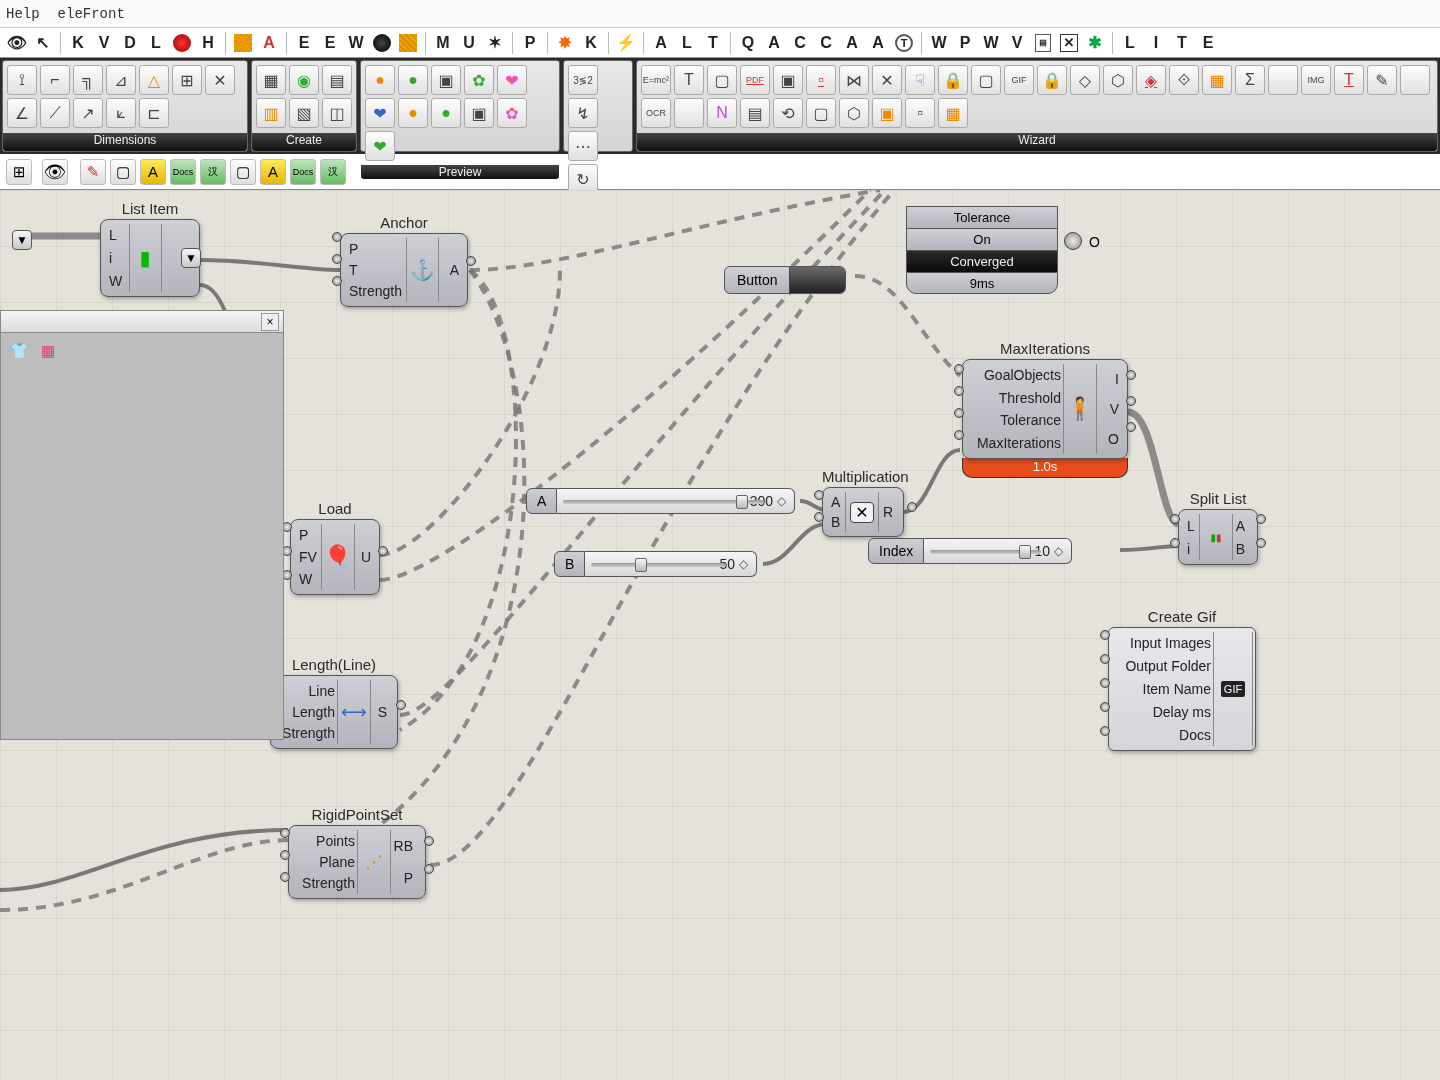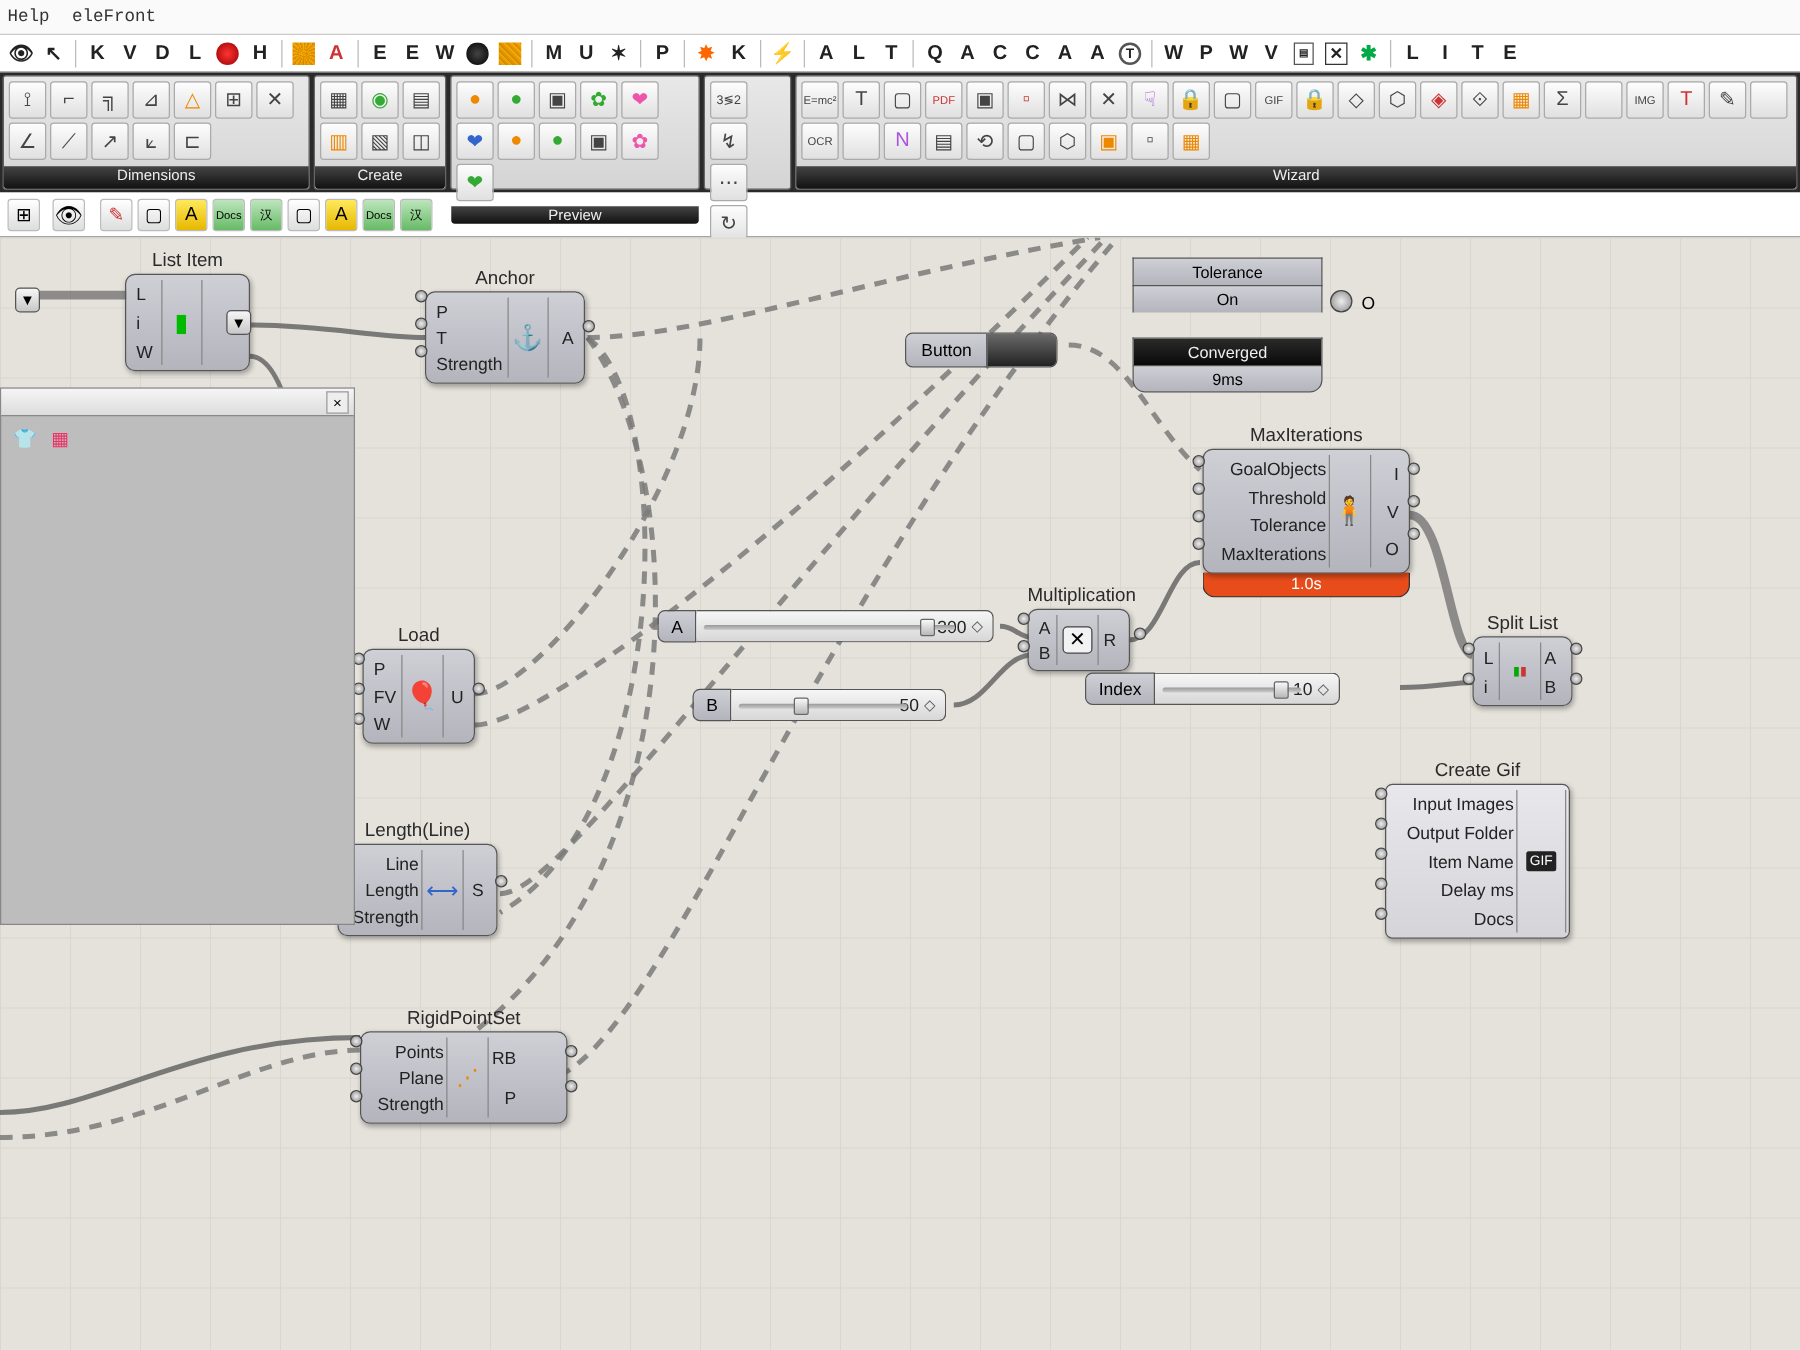--- a/index.html
+++ b/index.html
@@ -23,21 +23,21 @@
 .letterbar .tgt{width:18px;height:18px;border-radius:50%;border:2px solid #555;display:flex;align-items:center;justify-content:center;font-size:11px;}
 .letterbar .doc{border:1px solid #555;width:16px;height:18px;font-size:8px;display:flex;align-items:center;justify-content:center;}
 .letterbar .xbox{border:1px solid #333;width:18px;height:18px;display:flex;align-items:center;justify-content:center;font-size:13px;}
 
 
 .ribbon{height:96px;background:#2a2a2a;display:flex;gap:3px;padding:2px;}
 .panel{background:linear-gradient(#e8e8e8,#d4d4d4);border:1px solid #666;border-radius:3px;display:flex;flex-direction:column;}
 .panel .body{flex:1;display:flex;flex-wrap:wrap;gap:3px;padding:4px;align-content:flex-start;}
 .panel .label{height:18px;background:linear-gradient(#444,#111);color:#eee;font-size:12px;text-align:center;border-radius:0 0 3px 3px;}
 .tico{width:30px;height:30px;border:1px solid #aaa;border-radius:3px;background:linear-gradient(#fdfdfd,#e0e0e0);display:flex;align-items:center;justify-content:center;font-size:16px;color:#444;}
-.tico.red{color:#c33;}
+.tico.red{color:#c33;text-decoration:underline;}
 .tico.blue{color:#36c;}
 .tico.green{color:#3a3;}
 .tico.orange{color:#e80;}
 .tico.pink{color:#e5a;}
 .tico.purple{color:#a5d;}
 .p-dim{width:246px;}
 .p-graph{width:106px;}
 .p-prev{width:200px;}
 .p-vec{width:70px;}
 .p-wiz{flex:1;}
@@ -88,21 +88,21 @@
 
 .btncomp{position:absolute;display:flex;align-items:center;border:1px solid #555;border-radius:6px;overflow:hidden;background:linear-gradient(#cfcfd6,#b3b4bc);height:28px;}
 .btncomp .t{padding:0 12px;font-size:14px;}
 .btncomp .b{width:56px;height:100%;background:linear-gradient(#6a6a6a,#222);border-left:1px solid #444;}
 
 
 .status{position:absolute;display:flex;flex-direction:column;width:152px;}
 .status div{height:22px;border:1px solid #555;display:flex;align-items:center;justify-content:center;font-size:13px;}
 .status .n{background:linear-gradient(#cfcfd6,#b3b4bc);}
 .status .og{position:absolute;right:-24px;top:26px;width:18px;height:18px;border-radius:50%;background:radial-gradient(#eee,#888);border:1px solid #444;}
-.status .dk{background:linear-gradient(#2a2a2a,#0a0a0a);color:#eee;margin-top:20px;}
+.status .dk{background:linear-gradient(#2a2a2a,#0a0a0a);color:#eee;}
 .status .end{border-radius:0 0 10px 10px;}
 
 
 .arrow{position:absolute;width:20px;height:20px;border:1px solid #555;border-radius:4px;background:linear-gradient(#f6f6f6,#c8c8c8);display:flex;align-items:center;justify-content:center;font-size:12px;}
 
 svg.wires{position:absolute;inset:0;width:100%;height:100%;pointer-events:none;}
 .wire{stroke:#666;stroke-width:4;fill:none;opacity:.85;}
 .wired{stroke:#7a7a7a;stroke-width:4;fill:none;stroke-dasharray:10 8;opacity:.85;}
 .wire2{stroke:#666;stroke-width:7;fill:none;opacity:.7;}
 </style>
@@ -516,21 +516,21 @@
         </div>
   </div>
   <div class="grip" style="left:-8px;top:22px"></div>
       <div class="grip" style="left:-8px;top:44px"></div>
       <div class="grip" style="left:-8px;top:66px"></div>
   <div class="grip" style="right:-8px;top:44px"></div>
 </div>
 
 <div class="comp" style="left:288px;top:616px">
   <div class="title">RigidPointSet</div>
-  <div class="box" style="width:166px;height:74px">
+  <div class="box" style="width:138px;height:74px">
     <div class="col left" style="width:68px;align-items:flex-end">
       <span>Points</span>
       <span>Plane</span>
       <span>Strength</span>
     </div>
     <div class="mid">
           <span style="color:#e80;font-size:18px">⋰</span>
         </div>
     <div class="col right" style="width:30px">
       <span>RB</span>

